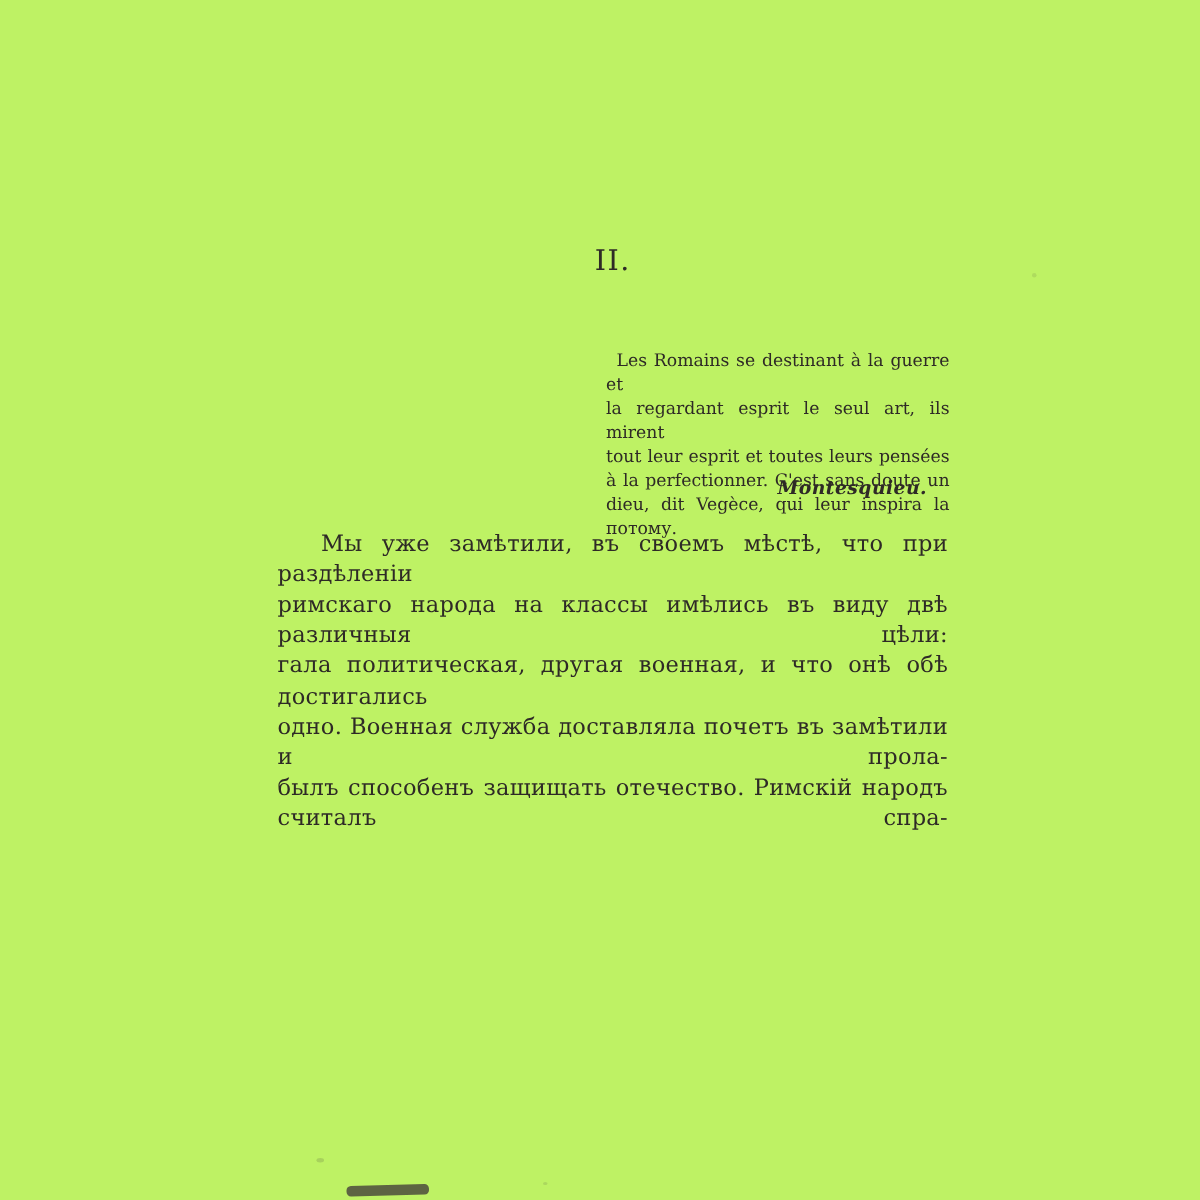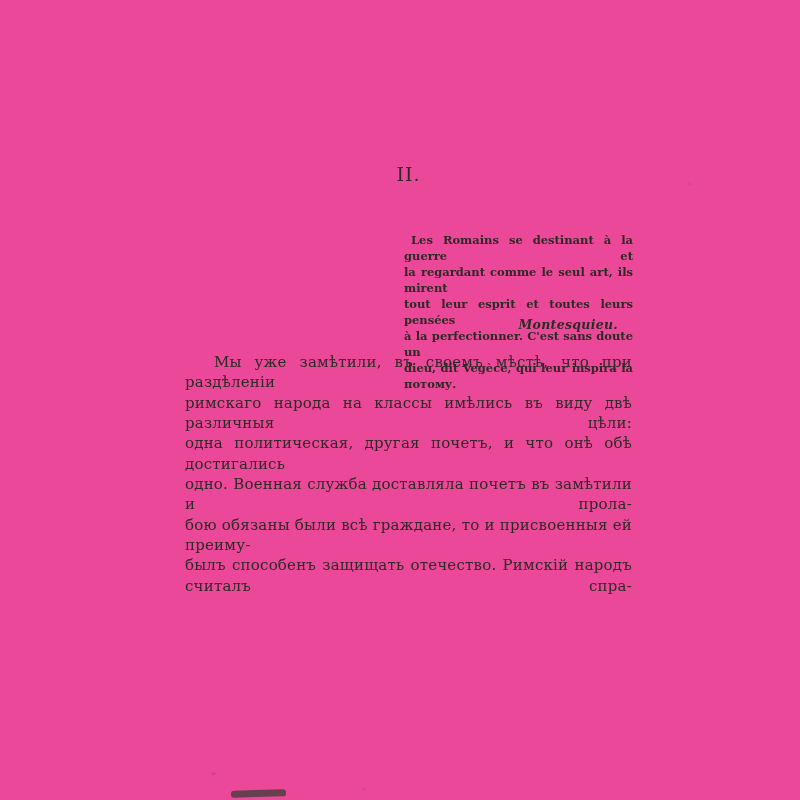--- a/index.html
+++ b/index.html
@@ -6,41 +6,40 @@
     margin: 0;
     padding: 0;
     width: 800px;
     height: 800px;
     background: #ffffff;
     overflow: hidden;
   }
   .page {
     position: absolute;
     inset: 0;
-    background: #ec4899;
+    background: #bef264;
     font-family: "DejaVu Serif", "Liberation Serif", serif;
     color: #2e2a26;
   }
   .heading {
     position: absolute;
     top: 163px;
     left: 185px;
     width: 447px;
     text-align: center;
     font-size: 19px;
     letter-spacing: 1px;
   }
   .epigraph {
     position: absolute;
     top: 232px;
     left: 404px;
     width: 229px;
     font-size: 11.5px;
     line-height: 16px;
-    font-weight: bold;
   }
   .epi-line {
     text-align: justify;
     text-align-last: justify;
   }
   .epi-line.first { text-indent: 7px; }
   .attribution {
     position: absolute;
     top: 317px;
     left: 412px;
@@ -79,34 +78,33 @@
 </style>
 </head>
 <body>
 
 <div class="page">
 
   <div class="heading">II.</div>
 
   <div class="epigraph">
     <div class="epi-line first">Les Romains se destinant à la guerre et</div>
-    <div class="epi-line">la regardant comme le seul art, ils mirent</div>
+    <div class="epi-line">la regardant esprit le seul art, ils mirent</div>
     <div class="epi-line">tout leur esprit et toutes leurs pensées</div>
     <div class="epi-line">à la perfectionner. C'est sans doute un</div>
     <div class="epi-line">dieu, dit Vegèce, qui leur inspira la потому.</div>
   </div>
 
   <div class="attribution">Montesquieu.</div>
 
   <div class="body-text">
     <div class="body-line first">Мы уже замѣтили, въ своемъ мѣстѣ, что при раздѣленіи</div>
     <div class="body-line">римскаго народа на классы имѣлись въ виду двѣ различныя цѣли:</div>
-    <div class="body-line">одна политическая, другая почетъ, и что онѣ обѣ достигались</div>
+    <div class="body-line">гала политическая, другая военная, и что онѣ обѣ достигались</div>
     <div class="body-line">одно. Военная служба доставляла почетъ въ замѣтили и прола-</div>
-    <div class="body-line">бою обязаны были всѣ граждане, то и присвоенныя ей преиму-</div>
     <div class="body-line">былъ способенъ защищать отечество. Римскій народъ считалъ спра-</div>
 
   </div>
 
   <div class="artifact" id="smudge-bottom"></div>
   <div class="artifact" id="speck-1"></div>
   <div class="artifact" id="speck-2"></div>
   <div class="artifact" id="speck-3"></div>
 
 </div>

